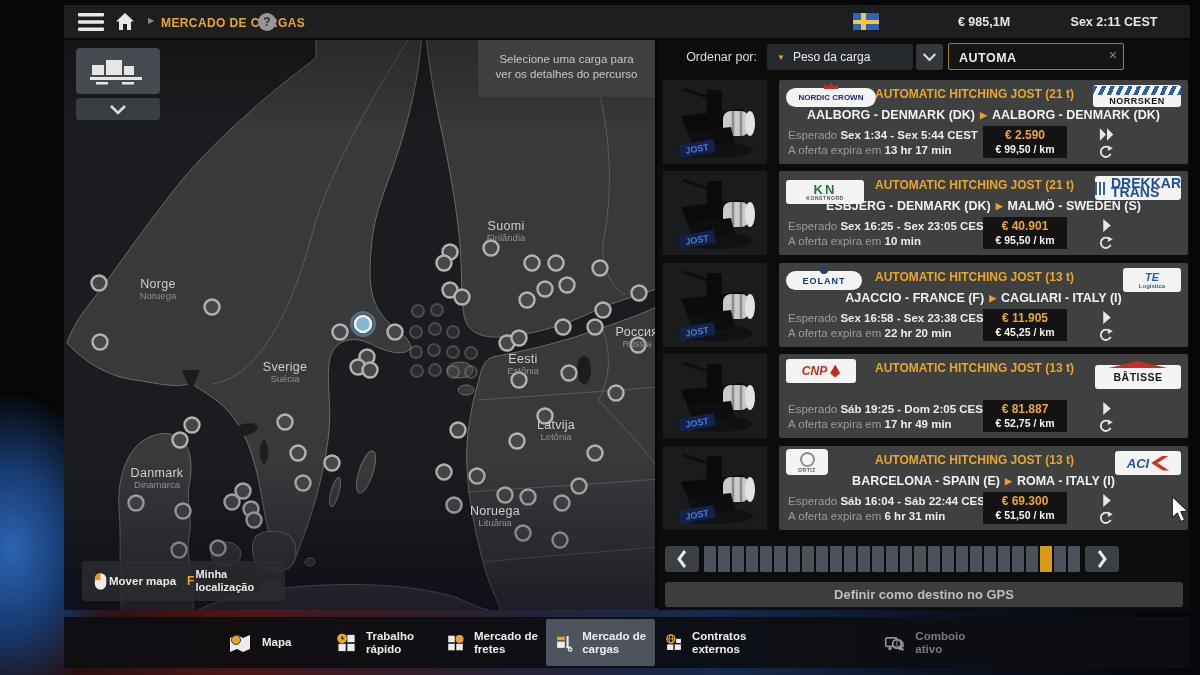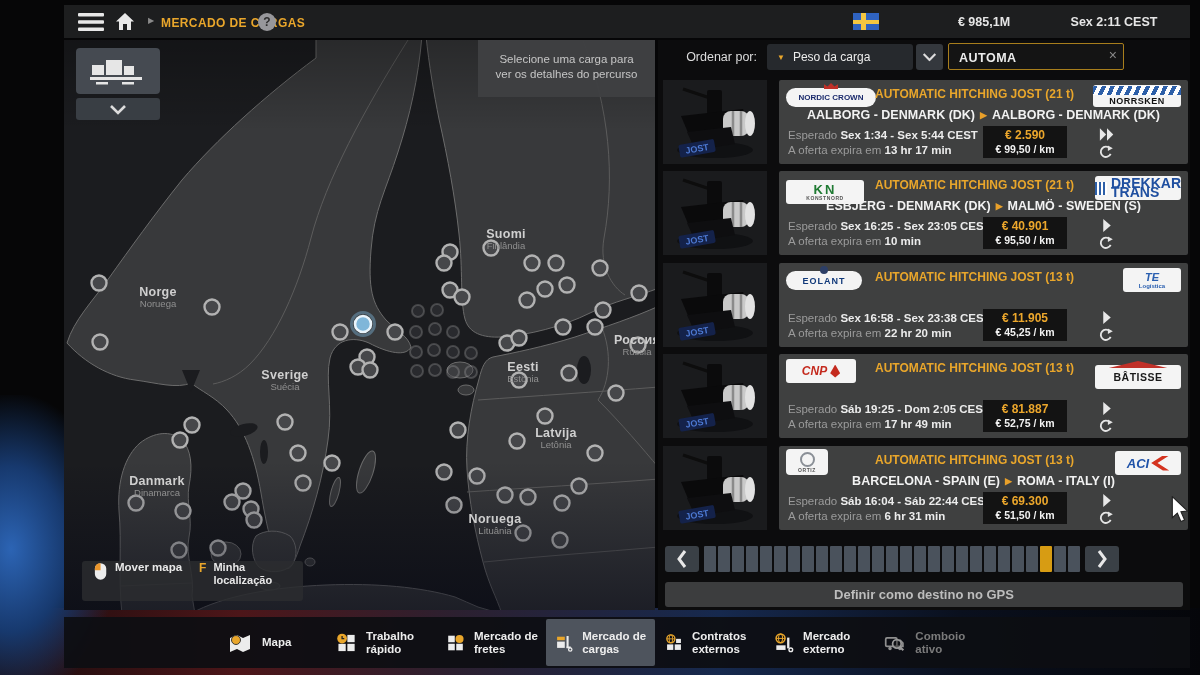--- a/index.html
+++ b/index.html
@@ -27,31 +27,31 @@
   
   #map-panel{position:absolute;left:64px;top:40px;width:591px;height:570px;background:#222326;overflow:hidden;}
   #map-svg{position:absolute;left:0;top:0;}
   .dot-n{fill:#46474a;stroke:#b2b2b2;stroke-width:2.4px;}
   .dot-f{fill:rgba(70,70,74,.35);stroke:rgba(195,195,195,.26);stroke-width:2px;}
   .dot-p{fill:#7fb6d9;stroke:#e9f4fb;stroke-width:2.6px;}
   .dot-glow{fill:none;stroke:rgba(130,190,230,.4);stroke-width:3px;}
   .map-vignette{position:absolute;left:0;top:0;width:591px;height:570px;pointer-events:none;
     background:linear-gradient(180deg,rgba(0,0,0,.28),rgba(0,0,0,0) 16%,rgba(0,0,0,0) 74%,rgba(2,4,18,.5));}
   .region{position:absolute;transform:translateX(-50%);text-align:center;line-height:12px;pointer-events:none;}
-  .region .rn{font-size:12.5px;font-weight:bold;color:#cfcfcf;letter-spacing:.3px;margin-top:8px;}
+  .region .rn{font-size:12.5px;font-weight:normal;color:#cfcfcf;letter-spacing:.3px;}
   .region .rs{font-size:9.5px;color:#909090;}
   #map-tooltip{position:absolute;left:414px;top:0;width:177px;height:57px;box-sizing:border-box;
     background:rgba(63,64,66,.97);color:#c6c6c6;font-size:11.5px;line-height:15px;text-align:center;
     padding:12px 16px 0 16px;}
   #btn-cargo-view{position:absolute;left:12px;top:8px;width:84px;height:46px;background:#454a51;
     border-radius:4px;display:flex;align-items:center;justify-content:center;}
   #btn-collapse{position:absolute;left:12px;top:58px;width:84px;height:22px;background:#393e44;
     border-radius:3px;display:flex;align-items:center;justify-content:center;}
   #map-hints{position:absolute;left:18px;top:521px;height:40px;background:rgba(44,45,47,.8);
-    border-radius:3px;display:flex;align-items:flex-start;gap:7px;padding:0 12px;}
+    border-radius:3px;display:flex;align-items:center;gap:1px;padding:0 12px;}
   #map-hints .hint-label{font-size:11.5px;font-weight:bold;color:#e8e8e8;}
   #map-hints .key{font-size:12px;font-weight:bold;color:#e9a62b;margin-left:10px;}
   #map-hints .loc{font-size:11px;font-weight:bold;color:#e8e8e8;line-height:13px;width:78px;}
   
   #right-bg{position:absolute;left:658px;top:40px;width:532px;height:570px;background:#0c0c0d;}
   #sort-label{position:absolute;left:660px;top:50px;width:97px;text-align:right;font-size:12.5px;color:#dcdcdc;}
   #sort-dropdown{position:absolute;left:767px;top:44px;width:146px;height:26px;background:#26292d;
     border-radius:3px;display:flex;align-items:center;gap:8px;padding-left:10px;box-sizing:border-box;}
   #sort-dropdown .tri{color:#e9a62b;font-size:8px;}
   #sort-dropdown .sel{font-size:12px;color:#ececec;}
@@ -530,20 +530,21 @@
           <span>EOLANT</span>
         </div>
       </div>
     <div class="c-title">AUTOMATIC HITCHING JOST (13 t)</div>
     <div class="logo-r">
         <div class="logo lg-te">
           <span class="lgt">TE</span>
           <span class="lgt2">Logística</span>
         </div>
       </div>
+    <div class="c-route"><span>AJACCIO - FRANCE (F)</span><span class="sep">▶</span><span>CAGLIARI - ITALY (I)</span></div>
     <div class="c-info">
       <div><span>Esperado</span> <span class="val">Sex 16:58 - Sex 23:38 CEST</span></div>
       <div><span>A oferta expira em</span> <span class="val">22 hr 20 min</span></div>
     </div>
     <div class="pricebox">
       <div class="price">€ 11.905</div>
       <div class="perkm">€ 45,25 / km</div>
     </div>
     <svg class="a-top" width="16" height="15">
         <use href="#sym-chev1"></use>
@@ -687,26 +688,20 @@
           <use href="#sym-ic-cargo"></use>
         </svg>
       <div class="tab-label">Mercado de cargas</div>
     </div>
     <div class="tab" style="left:592px">
       <svg width="26" height="26">
           <use href="#sym-ic-contracts"></use>
         </svg>
       <div class="tab-label">Contratos externos</div>
     </div>
-    <div class="tab" style="left:701px">
-      <svg width="26" height="26">
-          <use href="#sym-ic-extmarket"></use>
-        </svg>
-      <div class="tab-label">Mercado externo</div>
-    </div>
     <div class="tab disabled" style="left:811px">
       <svg width="26" height="26">
           <use href="#sym-ic-convoy"></use>
         </svg>
       <div class="tab-label">Comboio ativo</div>
     </div>
   </div>
 
   <svg id="cursor" width="24" height="28" viewBox="0 0 13 20">
     <path d="M1,0.5 L1,15.5 L4.6,12.2 L7.2,18.3 L9.8,17.1 L7.2,11.2 L12,10.8 Z" fill="#fff" stroke="#222" stroke-width="0.8"></path>

